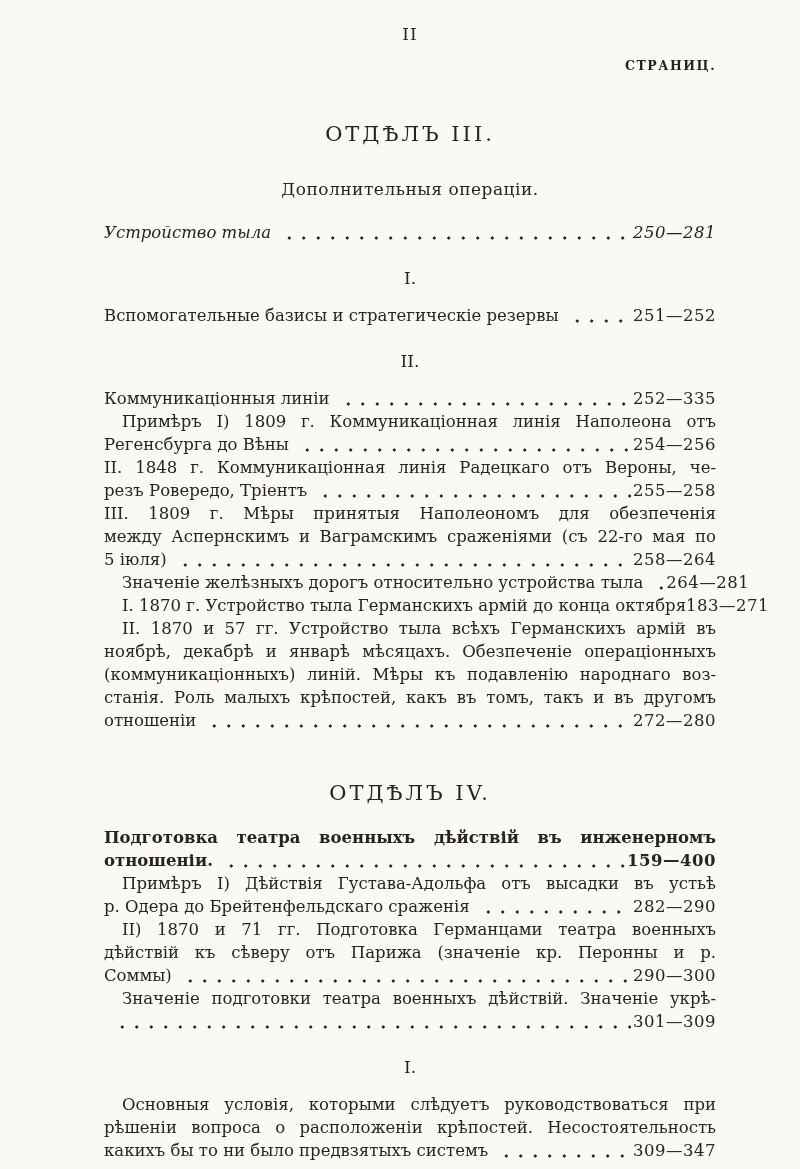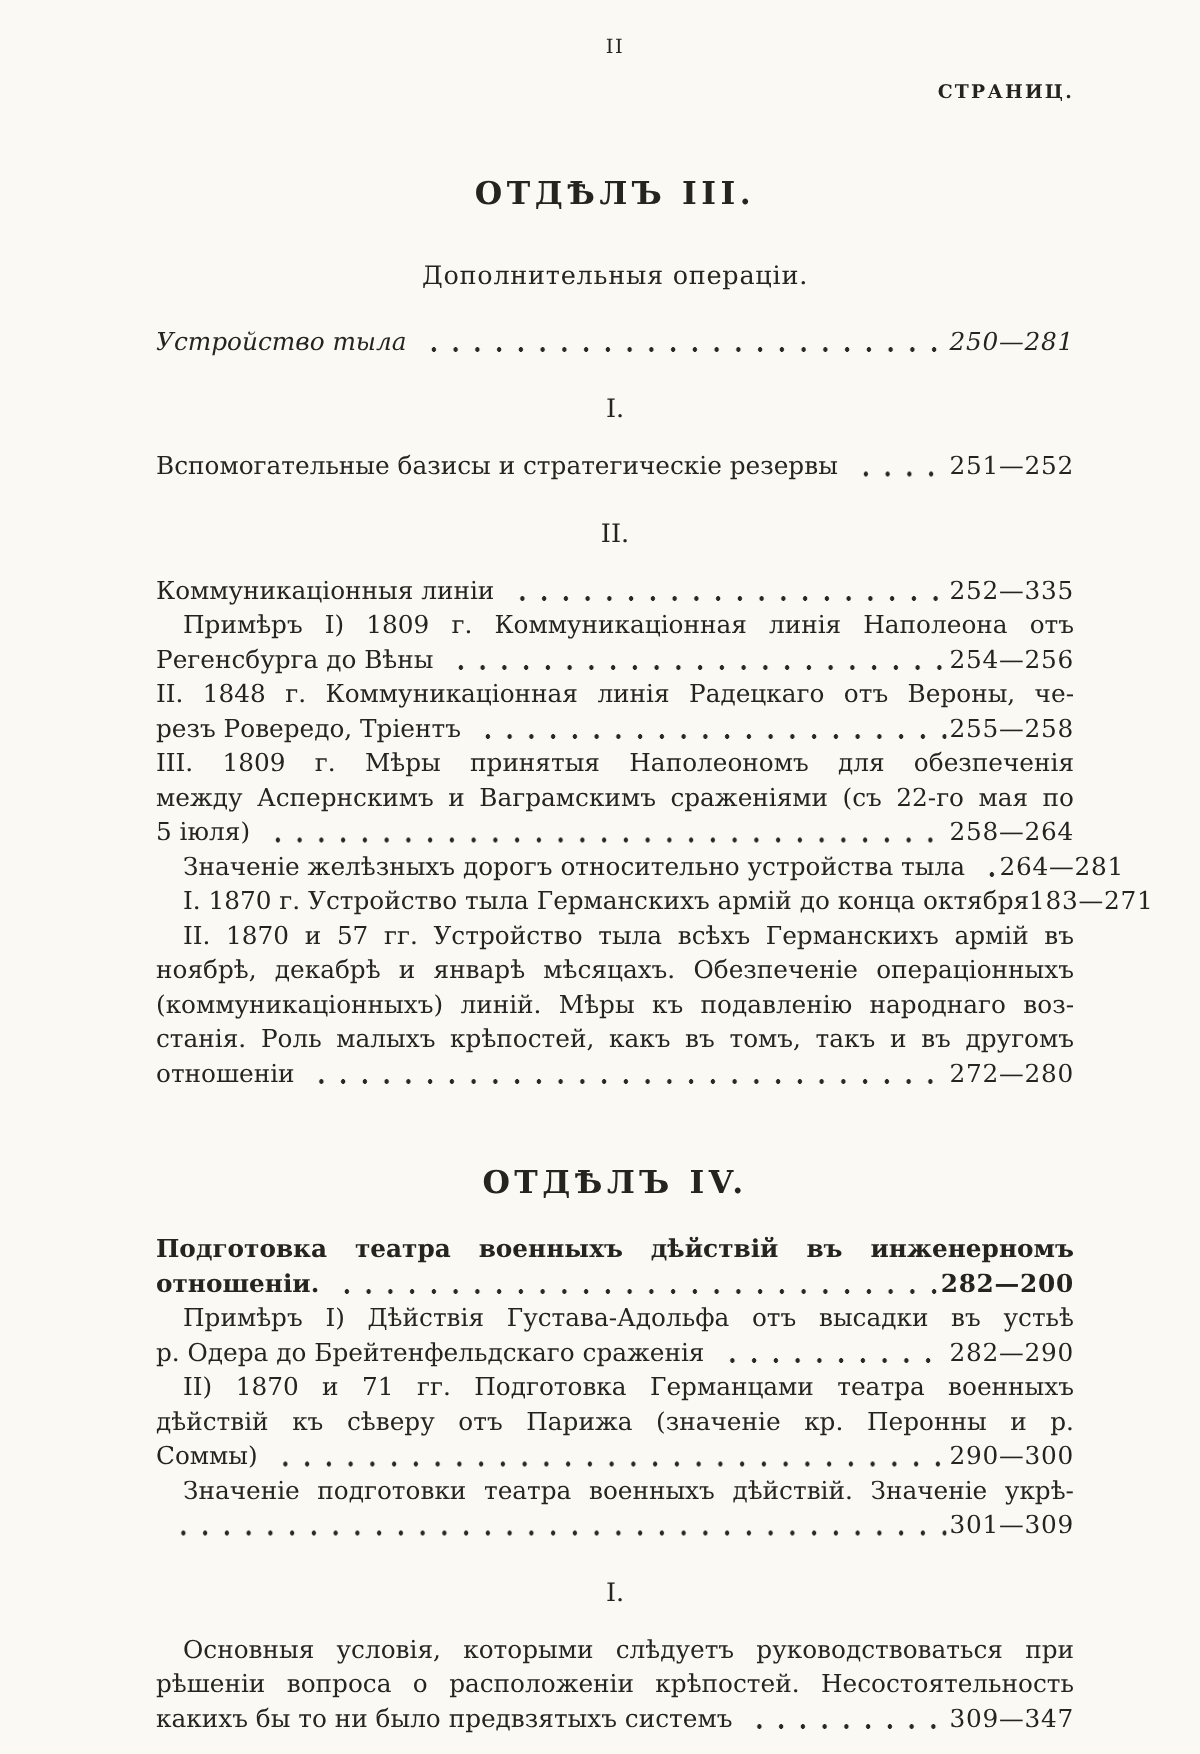--- a/index.html
+++ b/index.html
@@ -7,27 +7,27 @@
     width: 800px;
     height: 1169px;
     box-sizing: border-box;
     overflow: hidden;
     background: #fbf9f4;
     color: #272420;
     padding: 24px 84px 9px 104px;
     font-family: "DejaVu Serif", "Liberation Serif", serif;
     font-size: 16.5px;
   }
-  .folio { text-align: center; font-size: 13px; letter-spacing: 1px; }
+  .folio { text-align: center; font-size: 17px; letter-spacing: 1px; }
   .col-header {
     text-align: right; font-size: 12.5px; font-weight: bold;
     letter-spacing: 1.5px; margin-top: 14px;
   }
   .section-title {
-    text-align: center; font-size: 21px; font-weight: bold;
+    text-align: center; font-size: 21px; font-weight: normal;
     letter-spacing: 3px; margin: 46px 0 0 0; line-height: 30px;
   }
   .section-title + .entry { margin-top: 18px; }
   .subtitle {
     text-align: center; font-size: 17px; font-weight: normal;
     letter-spacing: 0.5px; margin: 30px 0 22px 0;
   }
   .subsection { text-align: center; font-size: 17px; margin: 24px 0 16px 0; }
   .entry { line-height: 23px; margin: 0; }
   .entry.italic { font-style: italic; }
@@ -128,21 +128,21 @@
         <span class="dot-leader"></span>
         <span class="pages">272—280</span>
       </div>
     </div>
     <div class="section-title">ОТДѢЛЪ IV.</div>
     <div class="entry bold">
       <div class="line">Подготовка театра военныхъ дѣйствій въ инженерномъ</div>
       <div class="lastline">
         <span class="text">отношеніи.</span>
         <span class="dot-leader"></span>
-        <span class="pages">282—200</span>
+        <span class="pages">159—400</span>
       </div>
     </div>
     <div class="entry indent">
       <div class="line">Примѣръ I) Дѣйствія Густава-Адольфа отъ высадки въ устьѣ</div>
       <div class="lastline">
         <span class="text">р. Одера до Брейтенфельдскаго сраженія</span>
         <span class="dot-leader"></span>
         <span class="pages">282—290</span>
       </div>
     </div>

